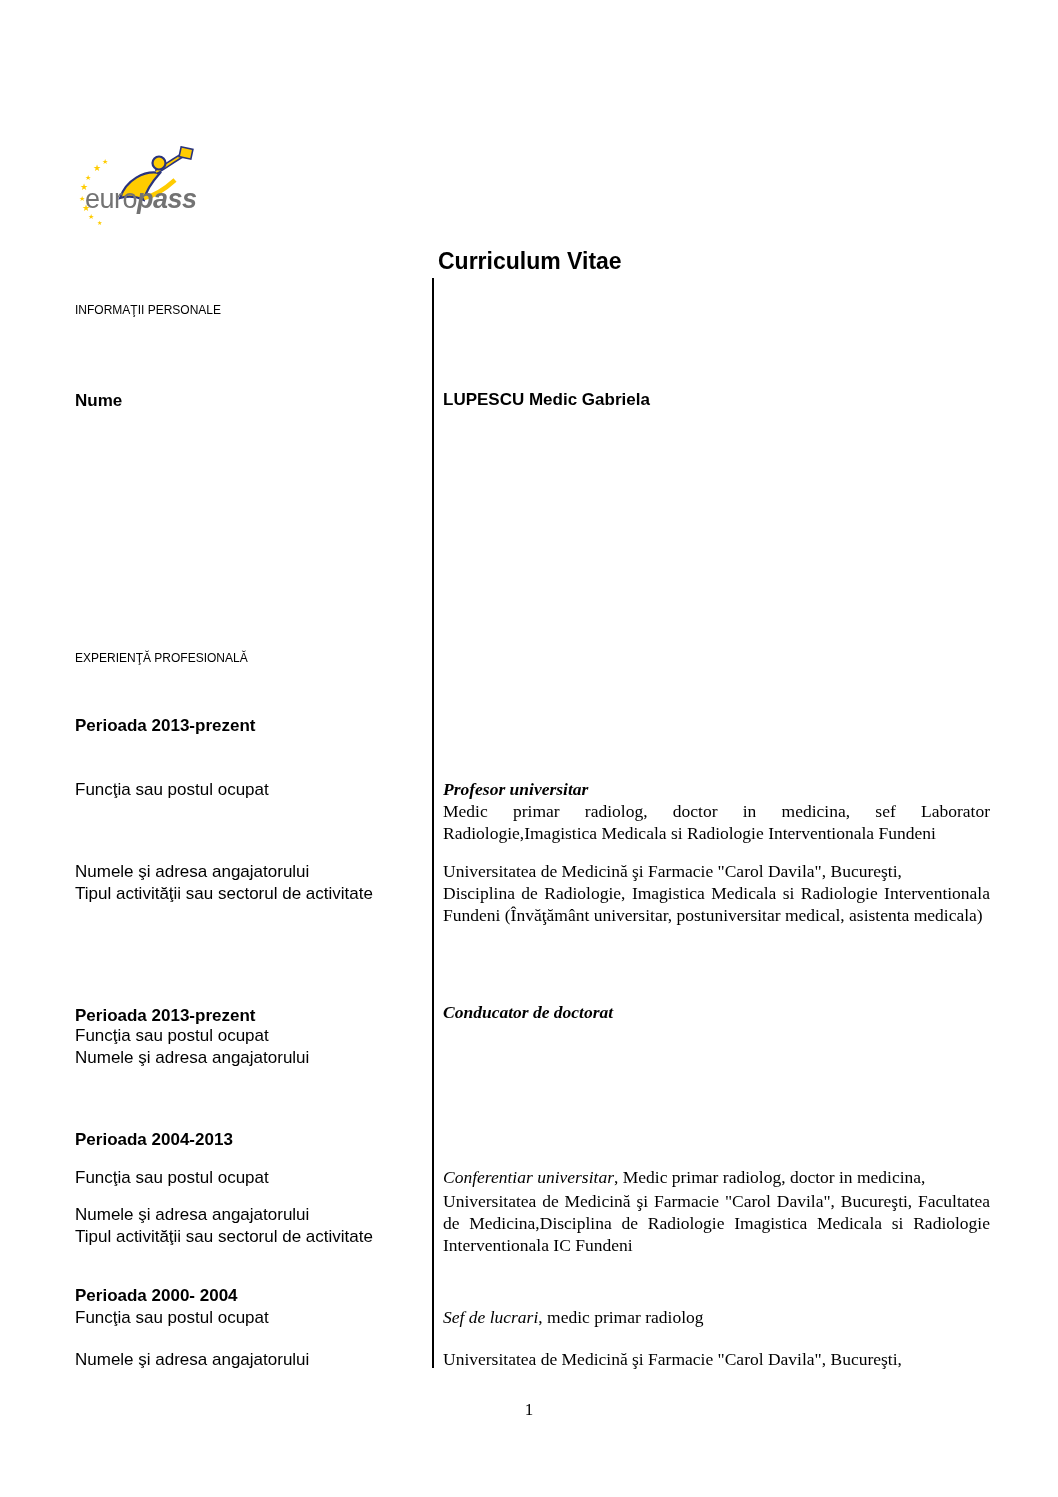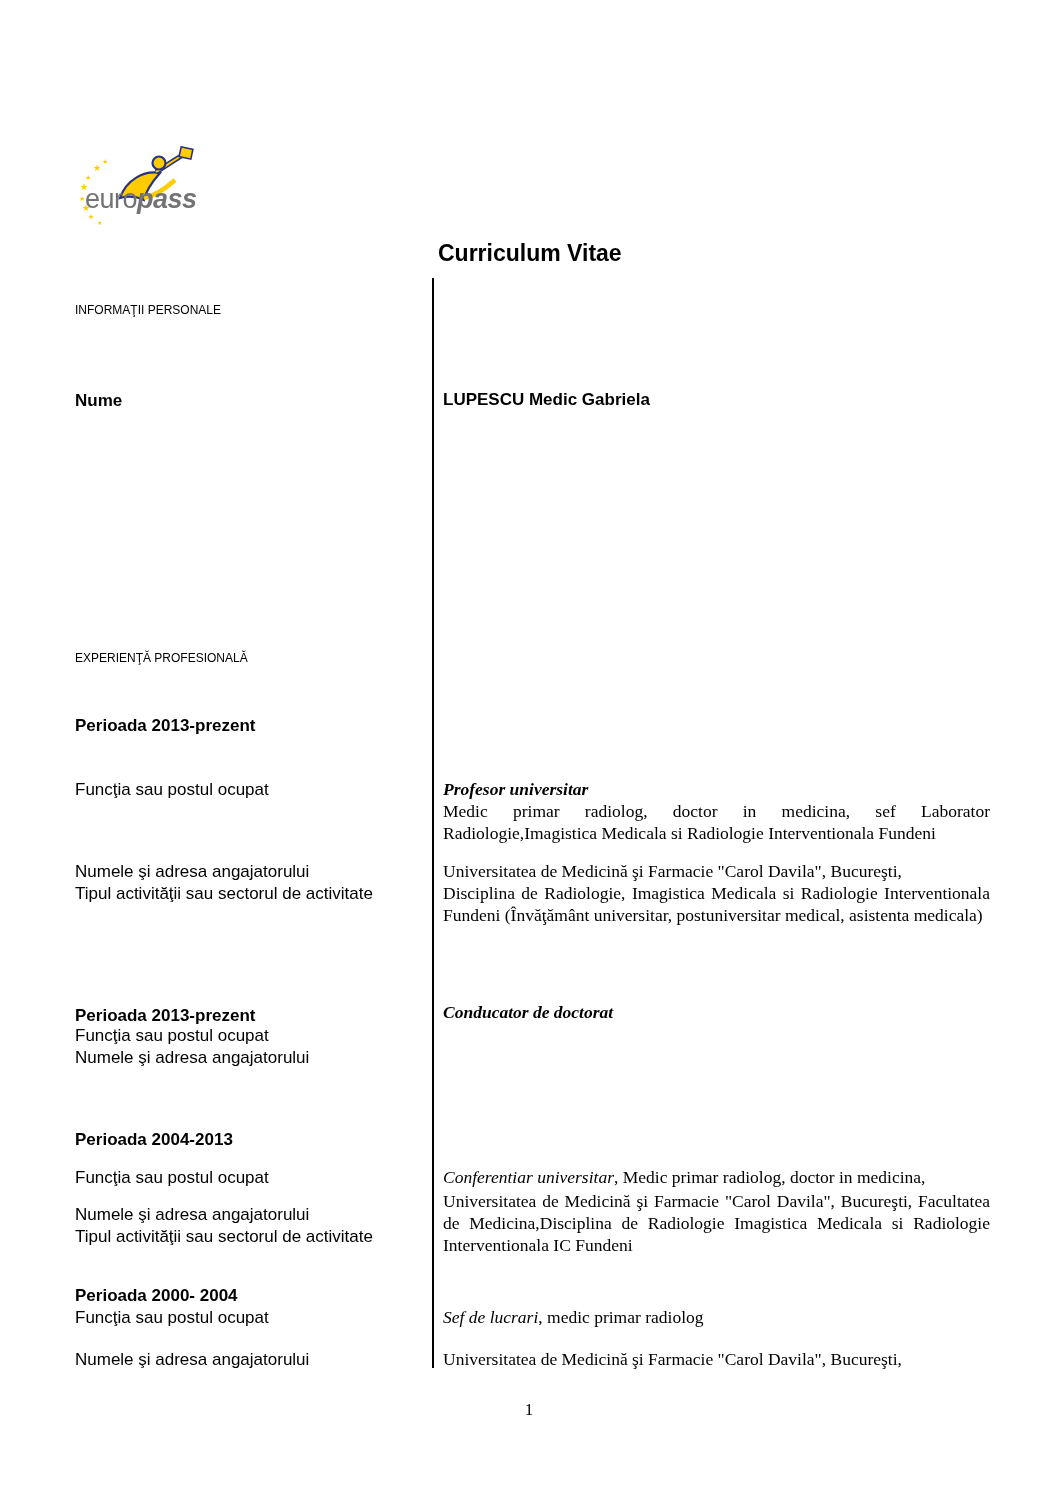--- a/index.html
+++ b/index.html
@@ -9,21 +9,21 @@
     background:#ffffff;
     font-family:"Liberation Sans", sans-serif;
     color:#000;
     overflow:hidden;
   }
   .abs { position:absolute; }
   .label { font-size:17px; line-height:22px; }
   .bold { font-weight:bold;margin-top:20px; }
   .heading { font-size:12px; font-weight:normal; line-height:24px; }
   .title {
-    left:438px; top:240px;
+    left:438px; top:248px;
     font-size:23px; font-weight:bold;
   }
   .vline {
     position:absolute;
     left:432px; top:278px;
     width:2px; height:1090px;
     background:#000;
   }
   .serif {
     font-family:"Liberation Serif", serif;

